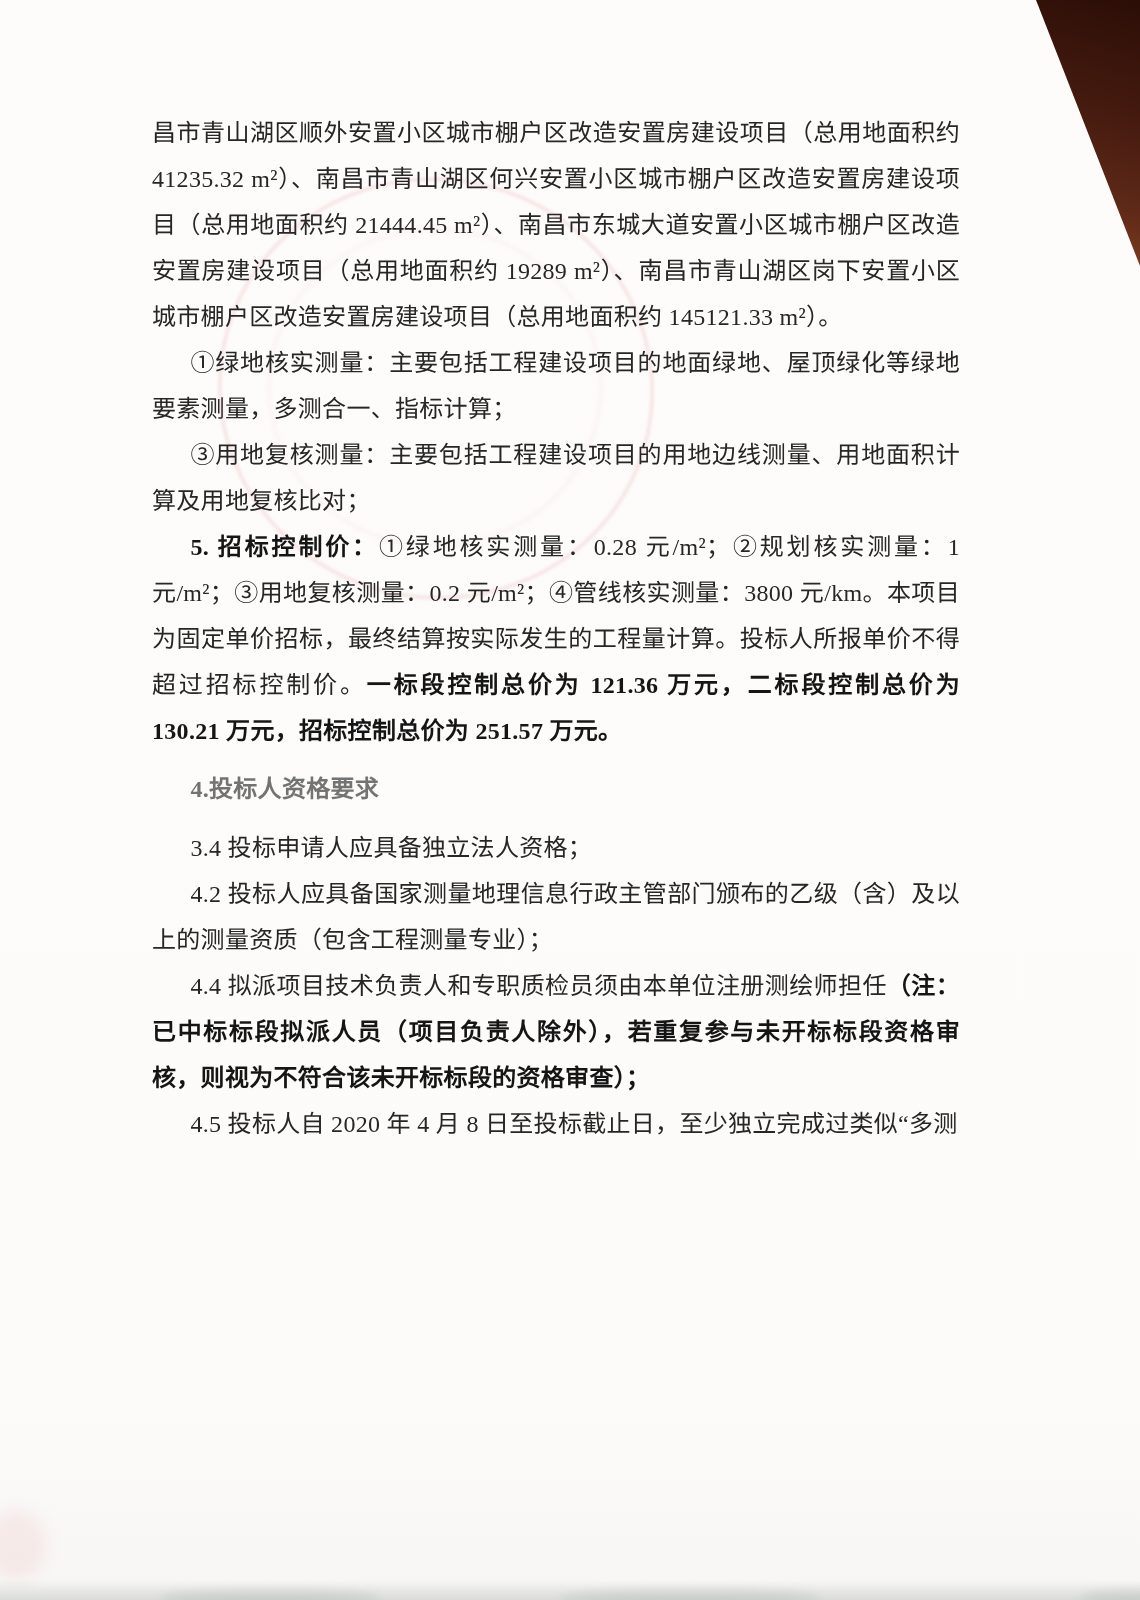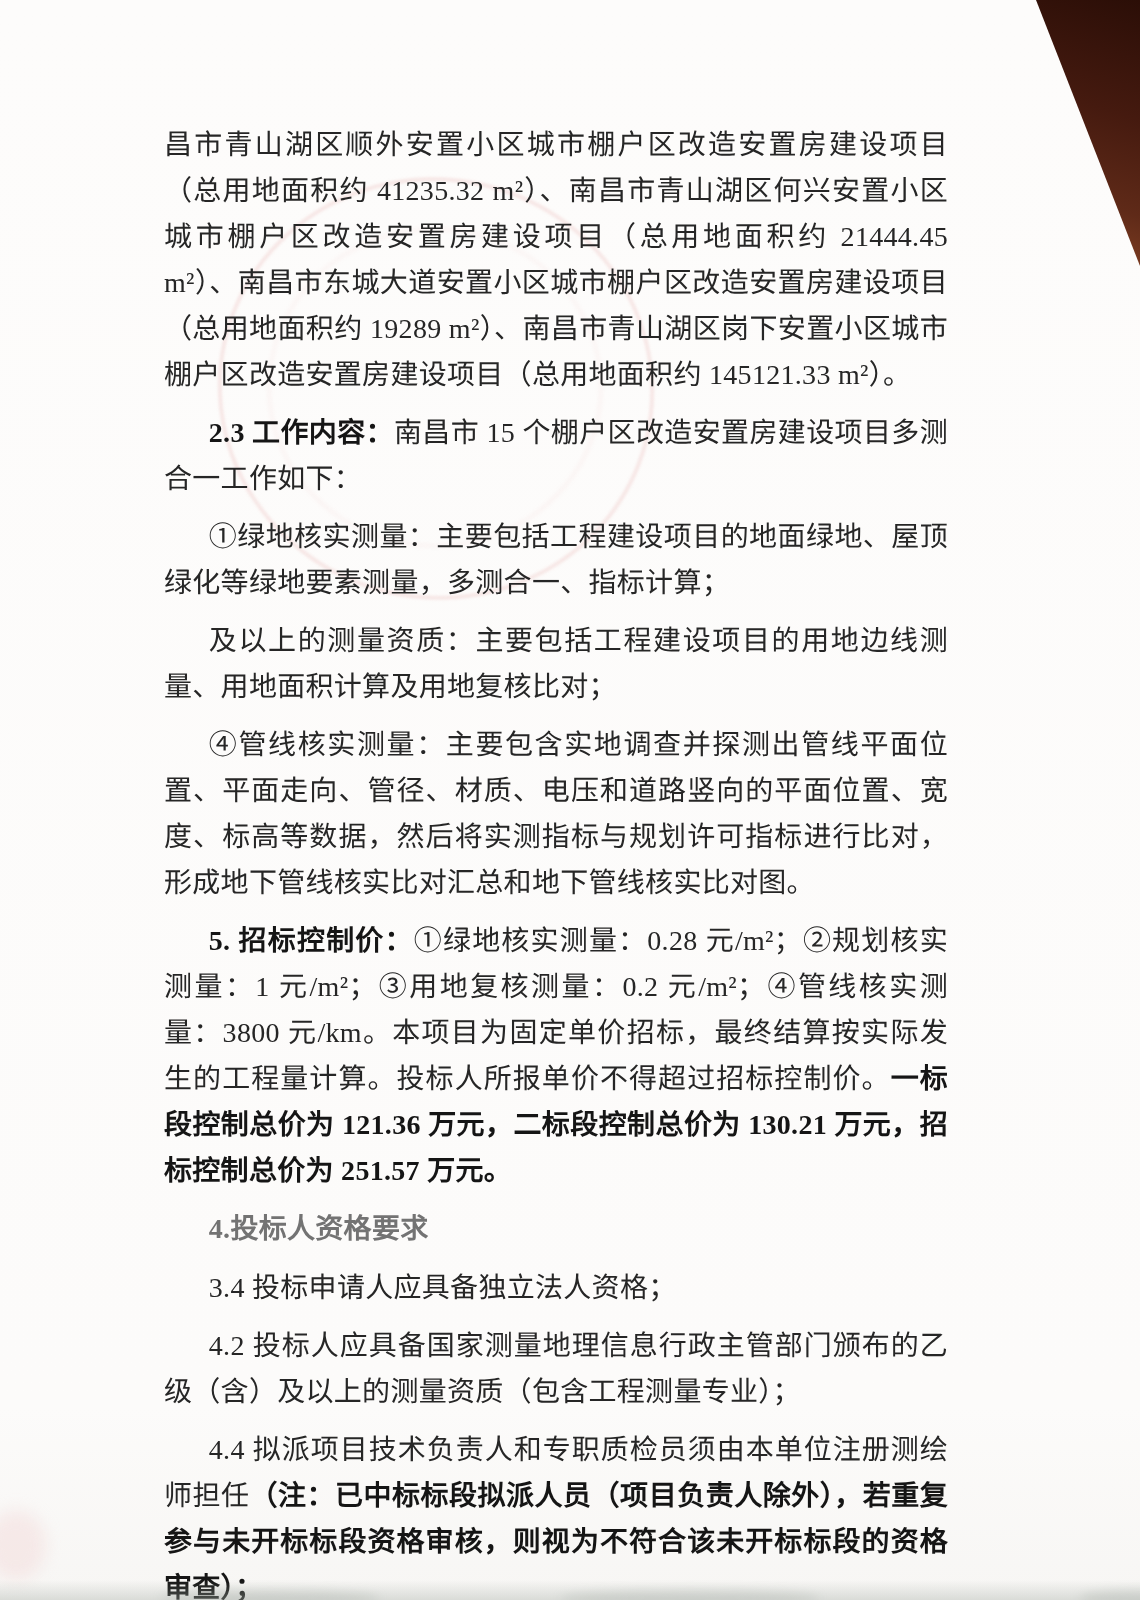--- a/index.html
+++ b/index.html
@@ -92,22 +92,22 @@
   }
 
   .content {
     position: absolute;
     left: 152px;
     top: 110px;
     width: 808px;
     color: #262626;
   }
   .para {
-    margin: 12px;
-    font-size: 28px;
+    margin: 0;
+    font-size: 24px;
     line-height: 46px;
     text-align: justify;
     letter-spacing: 0.3px;
   }
   .ind { text-indent: 1.6em; }
   .b { font-weight: bold; color: #151515; }
   .heading {
     font-weight: bold;
     color: #737373;
     margin-top: 12px;
@@ -119,28 +119,26 @@
 
 <div class="page">
 
   <div class="stamp-mark"></div>
   <div class="stamp-mark-inner"></div>
 
   <div class="content">
 
     <p class="para"><span>昌市青山湖区顺外安置小区城市棚户区改造安置房建设项目（总用地面积约 41235.32 m²）、南昌市青山湖区何兴安置小区城市棚户区改造安置房建设项目（总用地面积约 21444.45 m²）、南昌市东城大道安置小区城市棚户区改造安置房建设项目（总用地面积约 19289 m²）、南昌市青山湖区岗下安置小区城市棚户区改造安置房建设项目（总用地面积约 145121.33 m²）。</span></p>
 
-    <p class="para ind"><span class="b">2.3 工作内容：</span><span>南昌市 15 个棚户区改造安置房建设项目多测合一工作如下：</span></p>
 
     <p class="para ind"><span>①绿地核实测量：主要包括工程建设项目的地面绿地、屋顶绿化等绿地要素测量，多测合一、指标计算；</span></p>
 
 
-    <p class="para ind"><span>及以上的测量资质：主要包括工程建设项目的用地边线测量、用地面积计算及用地复核比对；</span></p>
+    <p class="para ind"><span>③用地复核测量：主要包括工程建设项目的用地边线测量、用地面积计算及用地复核比对；</span></p>
 
-    <p class="para ind"><span>④管线核实测量：主要包含实地调查并探测出管线平面位置、平面走向、管径、材质、电压和道路竖向的平面位置、宽度、标高等数据，然后将实测指标与规划许可指标进行比对，形成地下管线核实比对汇总和地下管线核实比对图。</span></p>
 
     <p class="para ind"><span class="b">5. 招标控制价：</span><span>①绿地核实测量：0.28 元/m²；②规划核实测量：1 元/m²；③用地复核测量：0.2 元/m²；④管线核实测量：3800 元/km。本项目为固定单价招标，最终结算按实际发生的工程量计算。投标人所报单价不得超过招标控制价。</span><span class="b">一标段控制总价为 121.36 万元，二标段控制总价为 130.21 万元，招标控制总价为 251.57 万元。</span></p>
 
     <p class="para ind heading"><span>4.投标人资格要求</span></p>
 
     <p class="para ind"><span>3.4 投标申请人应具备独立法人资格；</span></p>
 
     <p class="para ind"><span>4.2 投标人应具备国家测量地理信息行政主管部门颁布的乙级（含）及以上的测量资质（包含工程测量专业）；</span></p>
 
 

